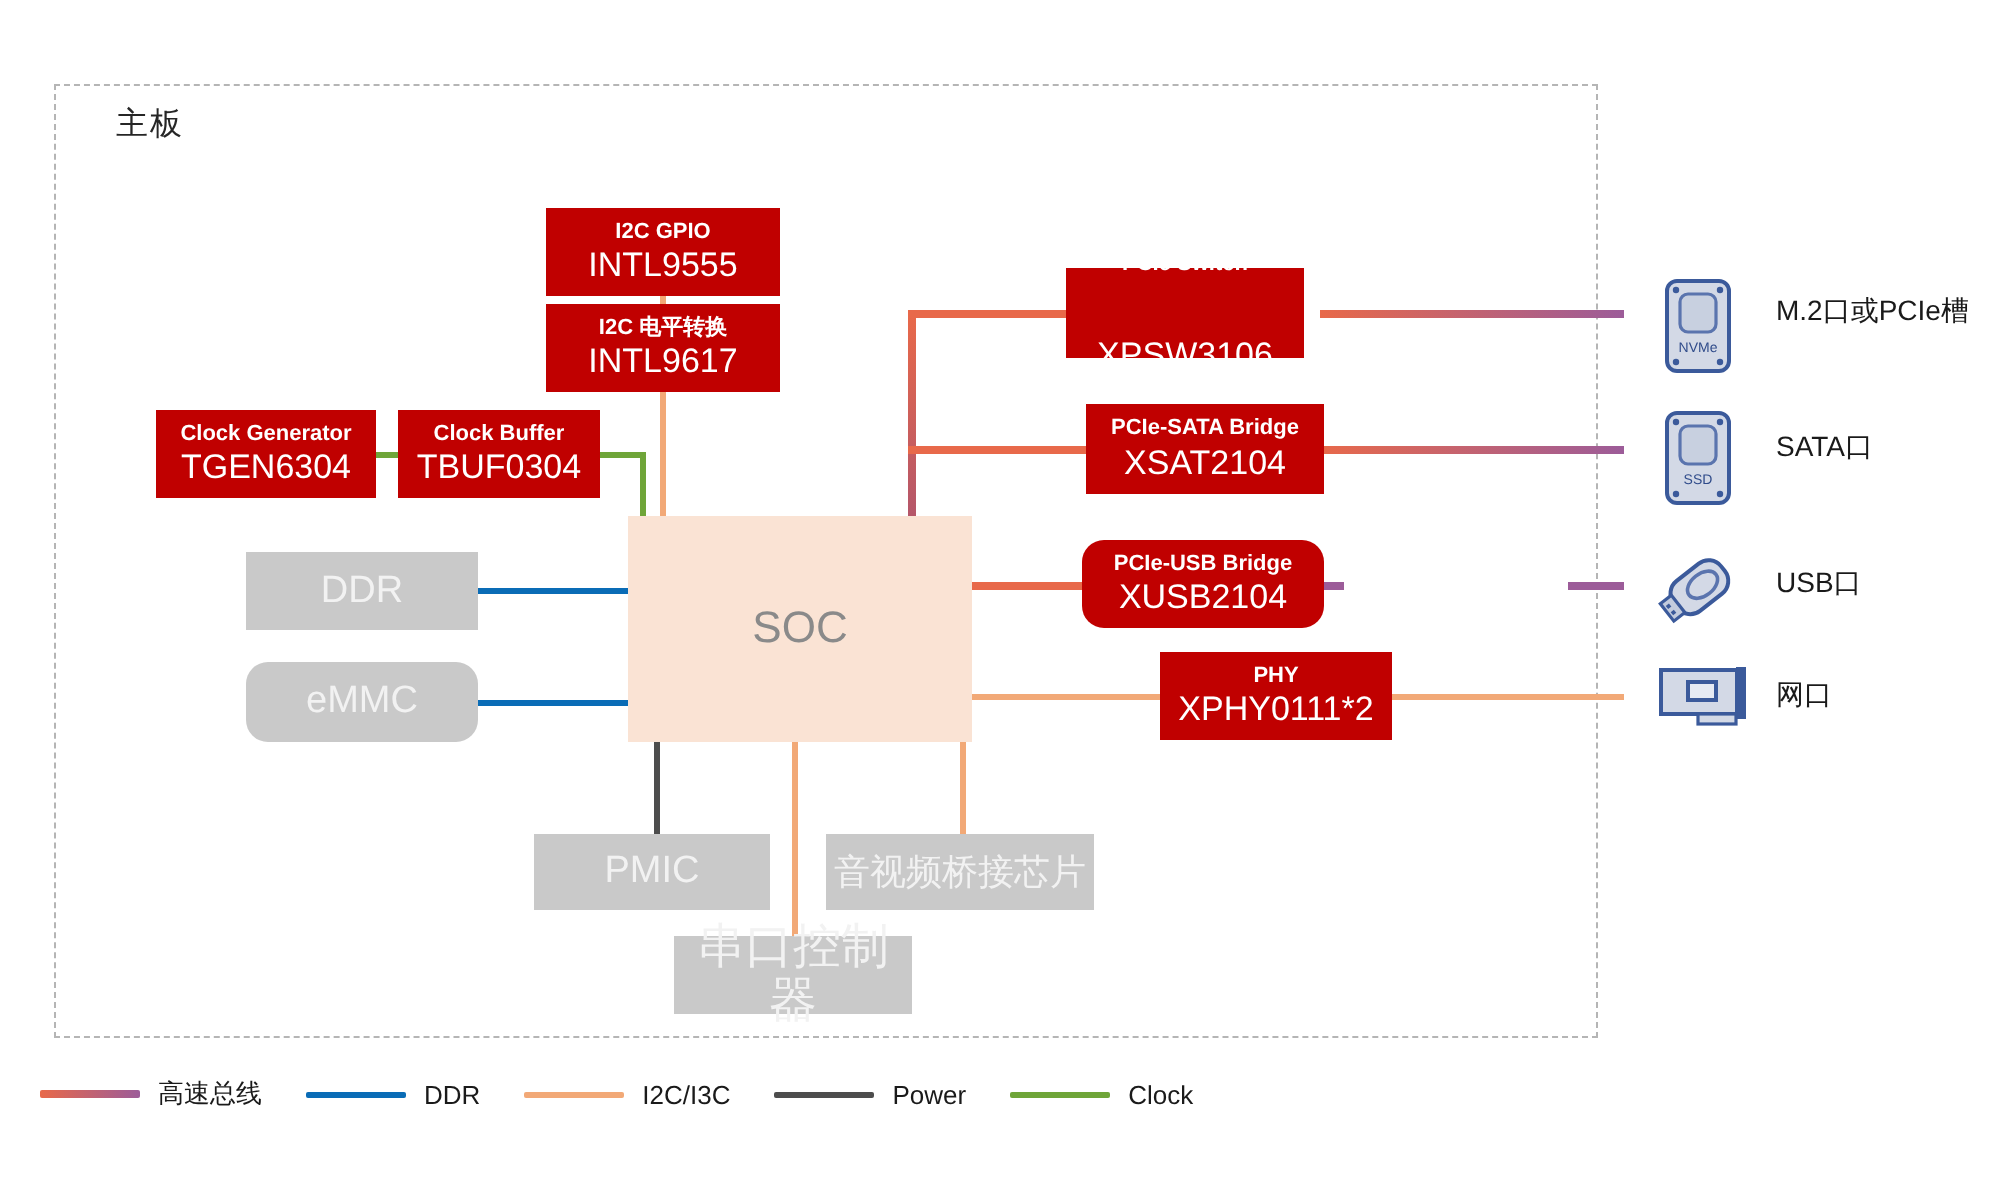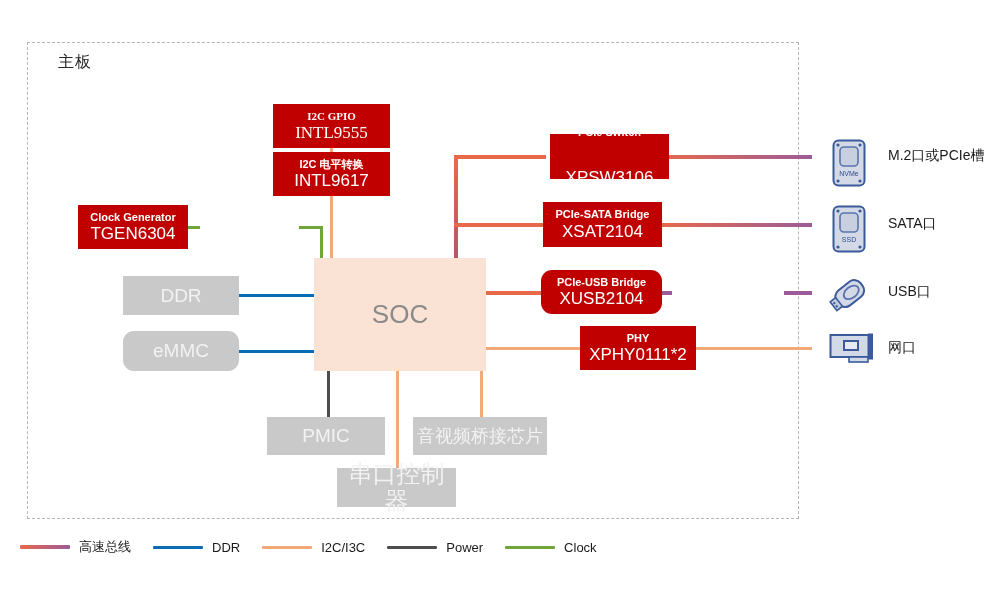--- a/index.html
+++ b/index.html
@@ -46,21 +46,21 @@
 
   .blk-gray{
     background:#C9C9C9;
     color:#f2f2f2;
     font-size:19px;
     justify-content:center;
   }
   .blk-soc{
     background:#FAE3D4;
     color:#8a8a8a;
-    font-size:26px;
+    font-size:22px;
   }
 
   
   .ln{position:absolute;z-index:2;}
   .ln-h{height:4px;}
   .ln-v{width:4px;}
 
   .c-bus-a{background:#E8694A;}            
   .c-bus-b{background:#9C5C99;}            
   .c-bus-grad-h{background:linear-gradient(90deg,#E8694A 0%,#9C5C99 100%);}
@@ -134,37 +134,41 @@
   <div class="ln ln-h c-bus-grad-h" style="left:660px;top:155px;width:152px;"></div>
 
   <div class="ln ln-h c-bus-grad-h" style="left:660px;top:223px;width:152px;"></div>
 
   <div class="ln ln-h c-bus-b" style="left:660px;top:291px;width:12px;"></div>
 
   <div class="ln ln-h c-bus-b" style="left:784px;top:291px;width:28px;"></div>
 
   <div class="ln ln-h c-i2c" style="left:693px;top:347px;width:119px;"></div>
 
-  <div class="blk blk-red" style="left:273px;top:104px;width:117px;height:44px;font-family:Liberation Serif, serif;">
+  <div class="blk blk-red" style="left:273px;top:104px;width:117px;height:44px;">
     <div class="sub">I2C GPIO</div>
     <div class="main">INTL9555</div>
   </div>
 
   <div class="blk blk-red" style="left:273px;top:152px;width:117px;height:44px;">
     <div class="sub">I2C 电平转换</div>
     <div class="main">INTL9617</div>
   </div>
 
   <div class="blk blk-red" style="left:78px;top:205px;width:110px;height:44px;">
     <div class="sub">Clock Generator</div>
     <div class="main">TGEN6304</div>
   </div>
 
-
-  <div class="blk blk-red" style="left:550px;top:134px;width:119px;height:45px;gap:28px;">
+  <div class="blk blk-red" style="left:199px;top:205px;width:101px;height:44px;">
+    <div class="sub">Clock Buffer</div>
+    <div class="main">TBUF0304</div>
+  </div>
+
+  <div class="blk blk-red" style="left:533px;top:134px;width:119px;height:45px;gap:28px;">
     <div class="sub">PCIe Switch</div>
     <div class="main">XPSW3106</div>
   </div>
 
   <div class="blk blk-red" style="left:543px;top:202px;width:119px;height:45px;">
     <div class="sub">PCIe-SATA Bridge</div>
     <div class="main">XSAT2104</div>
   </div>
 
   <div class="blk blk-red" style="left:541px;top:270px;width:121px;height:44px;border-radius:11px;">

